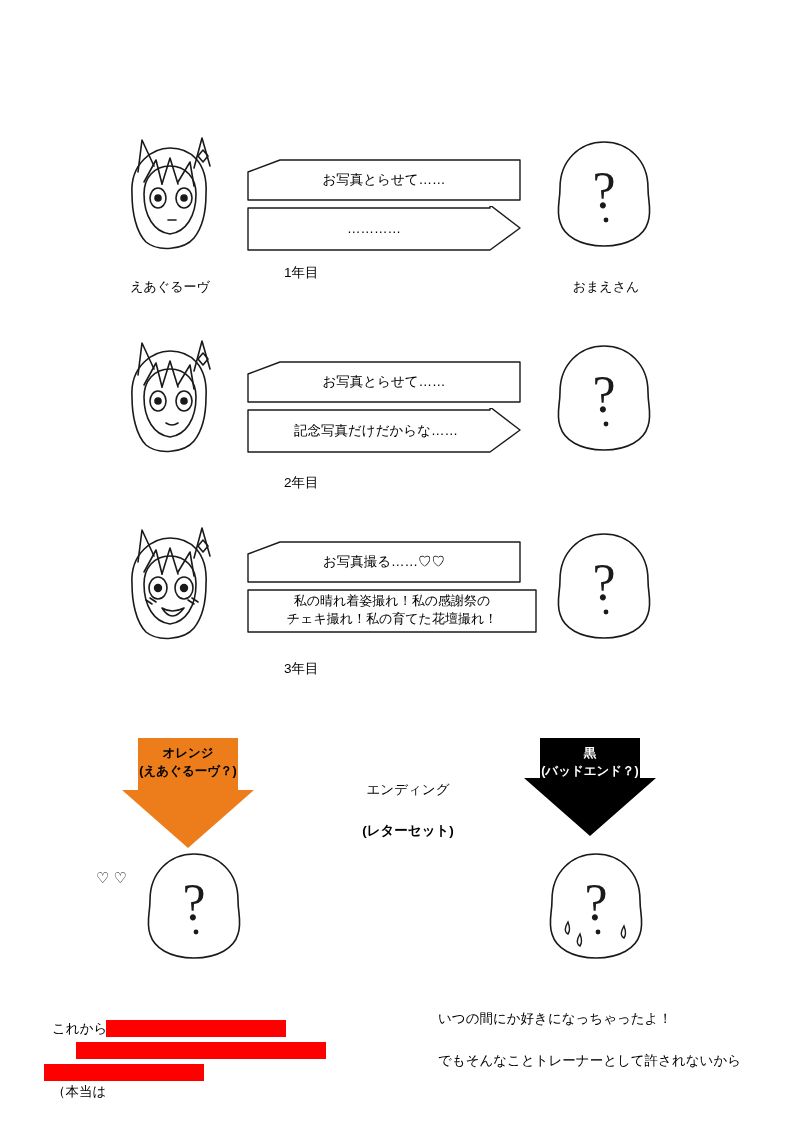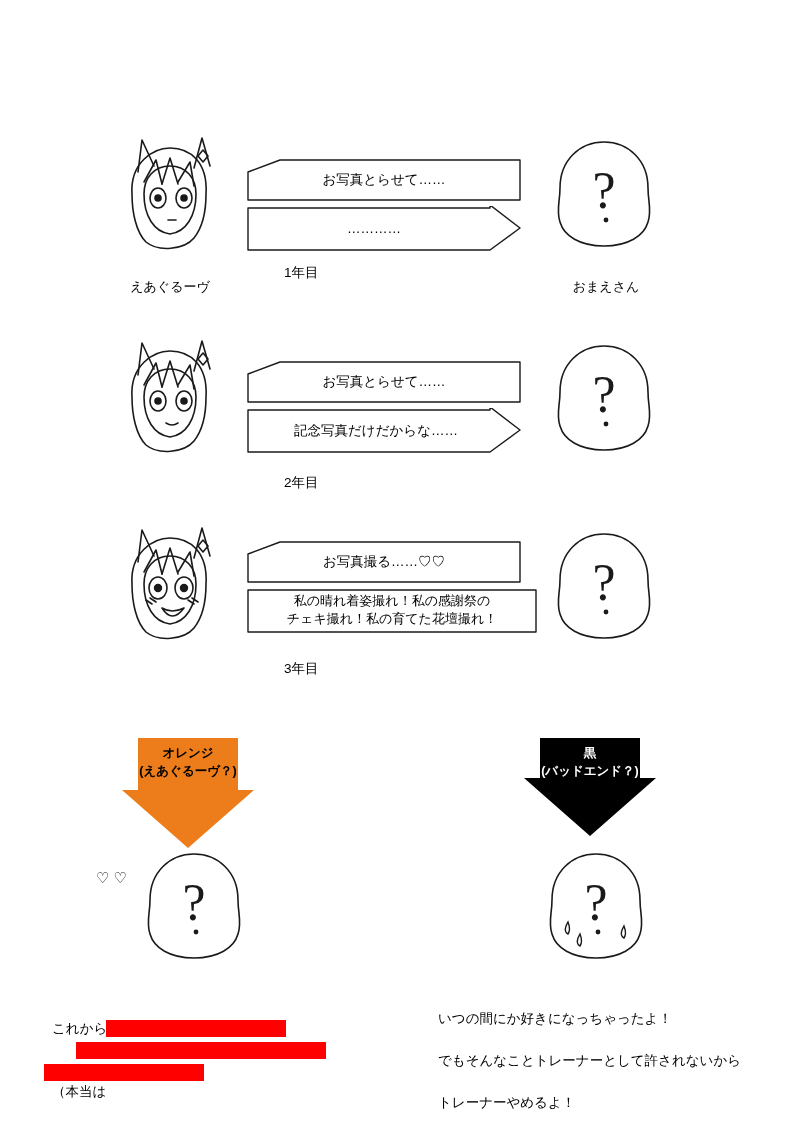--- a/index.html
+++ b/index.html
@@ -262,20 +262,24 @@
   <div class="year-label" style="left:284px; top:660px;">3年目</div>
 
   <div class="arrow-wrap" style="left:122px; top:738px;">
     <svg width="132" height="110" viewBox="0 0 132 110">
       <path d="M16 0 L116 0 L116 52 L132 52 L66 110 L0 52 L16 52 Z" fill="#ED7D1B"></path>
     </svg>
     <div class="arrow-text orange">オレンジ
 (えあぐるーヴ？)</div>
   </div>
 
+  <div class="ending-label" style="left:318px; top:760px;">
+    <div>エンディング</div>
+    <div class="b">(レターセット)</div>
+  </div>
 
   <div class="arrow-wrap" style="left:524px; top:738px;">
     <svg width="132" height="110" viewBox="0 0 132 110">
       <path d="M16 0 L116 0 L116 40 L132 40 L66 98 L0 40 L16 40 Z" fill="#000000"></path>
     </svg>
     <div class="arrow-text black">黒
 (バッドエンド？)</div>
   </div>
 
   <div class="char-head" style="left:138px; top:848px;">
@@ -313,16 +317,15 @@
     
   </div>
 
   <div class="redacted-block" style="left:106px; top:1020px; width:180px; height:17px;"></div>
   <div class="redacted-block" style="left:76px; top:1042px; width:250px; height:17px;"></div>
   <div class="redacted-block" style="left:44px; top:1064px; width:160px; height:17px;"></div>
 
   <div class="bottom-text" style="left:438px; top:988px; width:340px;">
     <div>いつの間にか好きになっちゃったよ！</div>
     <div>でもそんなことトレーナーとして許されないから</div>
-    <div>トレーナーやめるよ！</div>
   </div>
 
 </div>
 
 </body></html>

